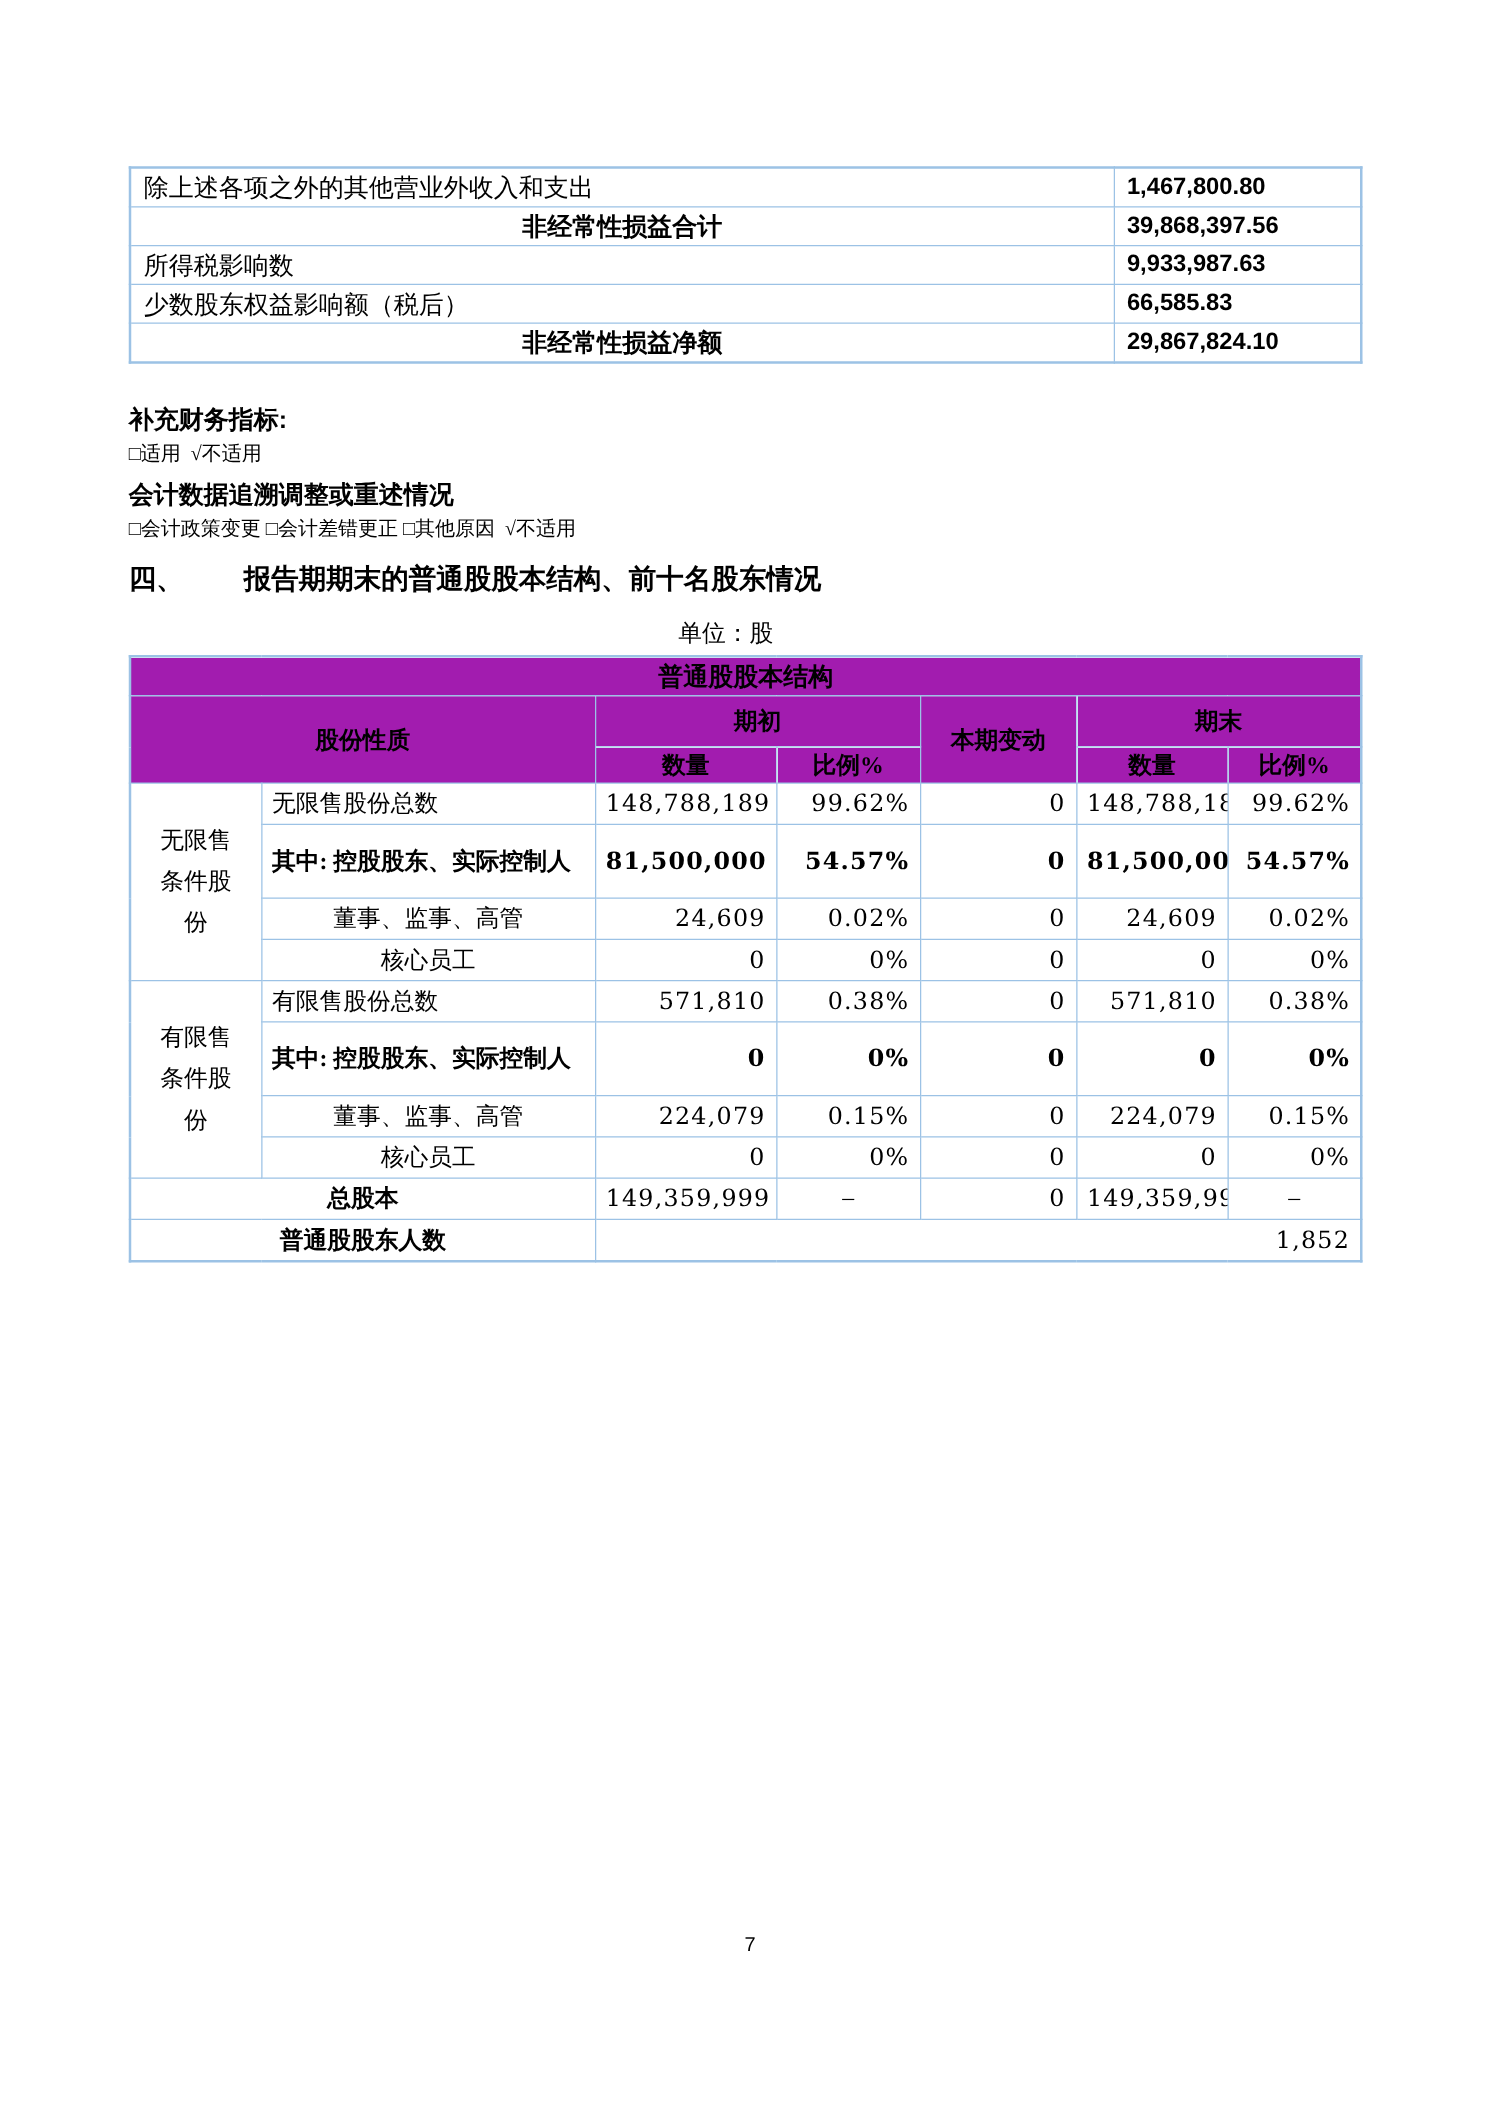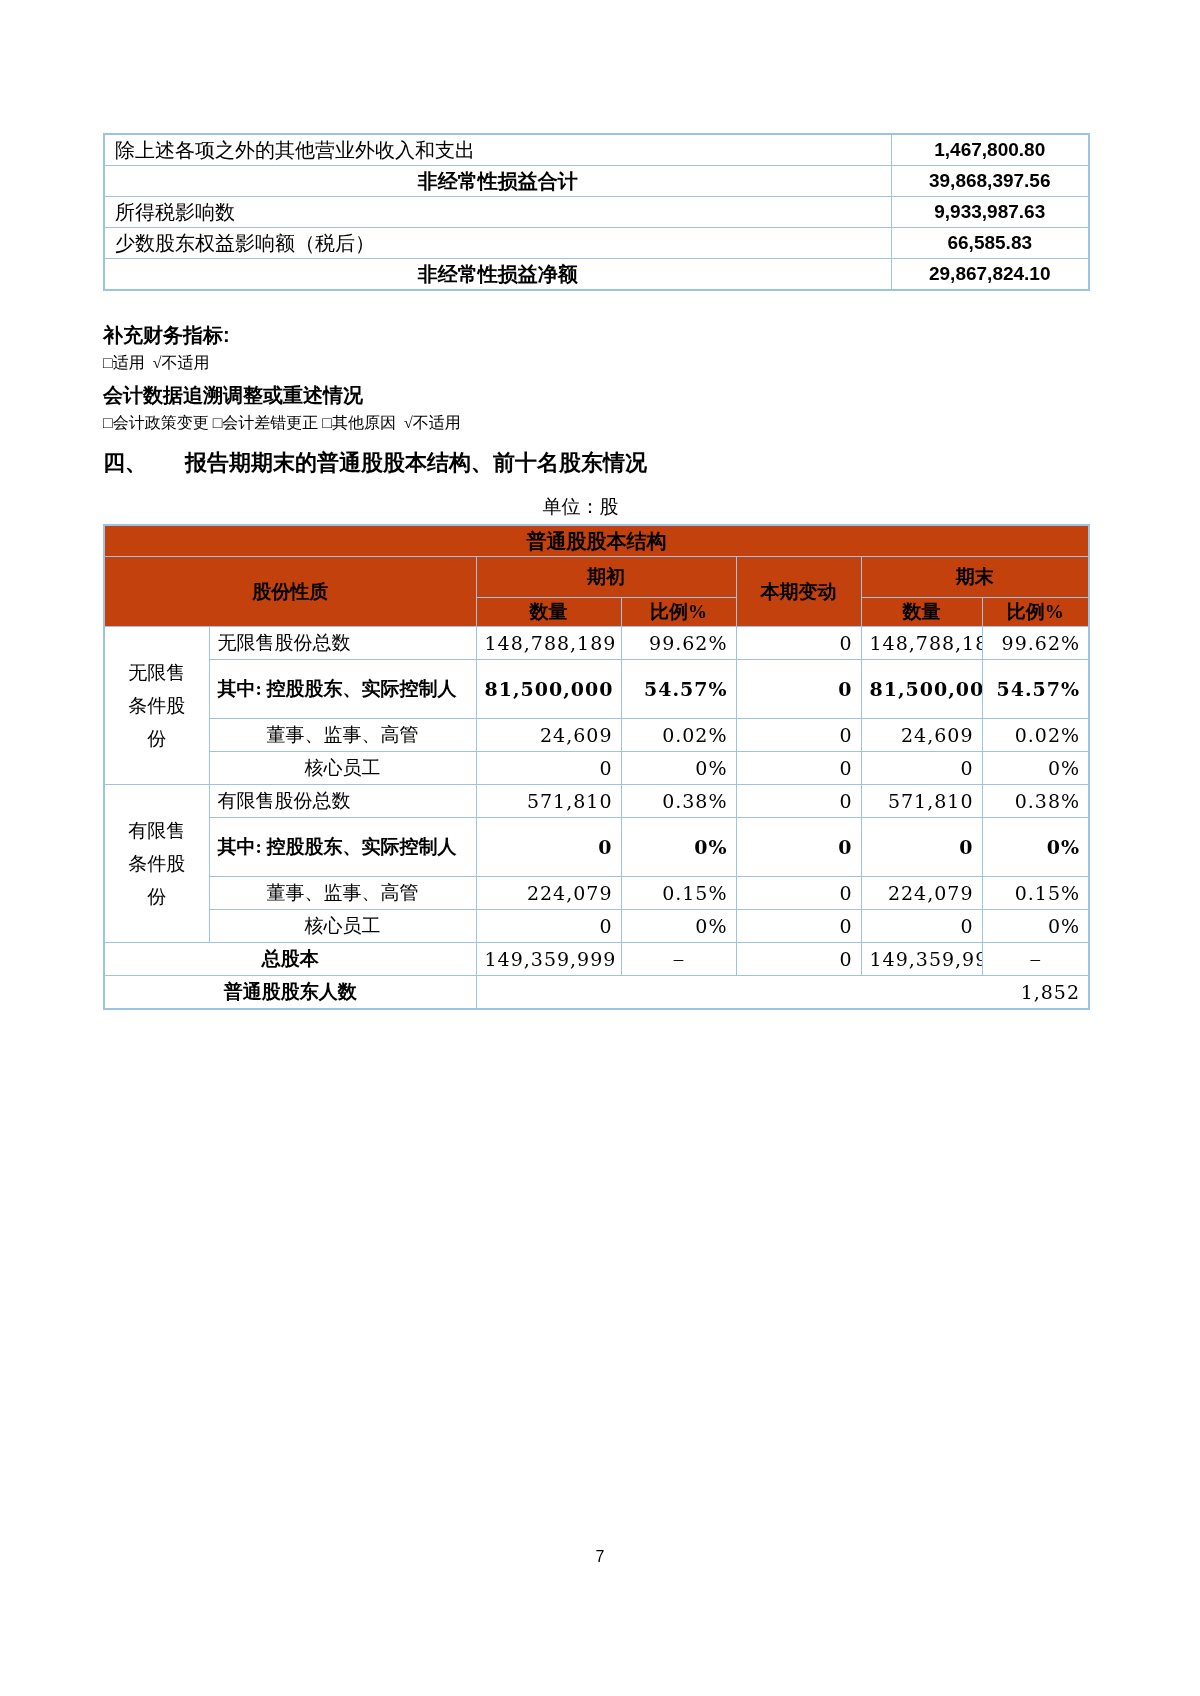--- a/index.html
+++ b/index.html
@@ -7,37 +7,37 @@
     position:relative; width:1200px; height:1696px; background:#ffffff;
     font-family:"Liberation Serif", serif; color:#000; overflow:hidden;
   }
   table { border-collapse:collapse; table-layout:fixed;border-radius:17px; }
 
   
   .t1 { position:absolute; top:133px; left:103px; width:985px; border:2px solid #9CC2E5; }
   .t1 td { border:1px solid #9CC2E5; height:30px; padding:0 10px; font-size:20px; overflow:hidden; }
   .t1 td.lbl { text-align:left; }
   .t1 td.lbl-bold { text-align:center; font-weight:bold; font-family:"Liberation Sans", sans-serif; }
-  .t1 td.val { text-align:center; font-family:"Liberation Sans", sans-serif; font-size:19px; font-weight:600; }
+  .t1 td.val { text-align:left; font-family:"Liberation Sans", sans-serif; font-size:19px; font-weight:600; }
 
   
   .txt { position:absolute; left:103px; white-space:pre-wrap; }
   .bold-head { font-weight:bold; font-family:"Liberation Sans", sans-serif; font-size:20px; }
   .plain { font-size:16px; }
 
   .sec-head { position:absolute; left:103px; top:448px; font-weight:bold;
               font-family:"Liberation Sans", sans-serif; font-size:22px; }
-  .sec-title { margin-left:38px; }
+  .sec-title { margin-left:48px; }
 
   .unit { position:absolute; left:88px; top:494px; width:985px; text-align:center; font-size:19px; }
 
   
   .t2 { position:absolute; top:524px; left:103px; width:985px; border:2px solid #9CC2E5; }
   .t2 td { border:1px solid #9CC2E5; font-size:19px; padding:1px 8px; overflow:hidden; }
-  .t2 .gray { background:#c2410c; }
+  .t2 .gray { background:#a21caf; }
   .t2 .title-cell { text-align:center; font-weight:bold; font-size:20px; height:28px; }
   .t2 .hdr { text-align:center; font-weight:bold; height:24px; }
   .t2 .num { text-align:right; font-family:"DejaVu Serif", serif; letter-spacing:1px; }
   .t2 .ctr { text-align:center; }
   .t2 .labL { text-align:left;margin-left:24px; }
   .t2 .labC { text-align:center; }
   .t2 .grp { text-align:center; padding:0 20px; line-height:1.75; }
   .t2 .boldc { font-weight:bold; text-align:center; font-family:"Liberation Sans", sans-serif; }
   .t2 tr.h30 td { height:30px; }
   .t2 tr.h38 td { height:38px; }

